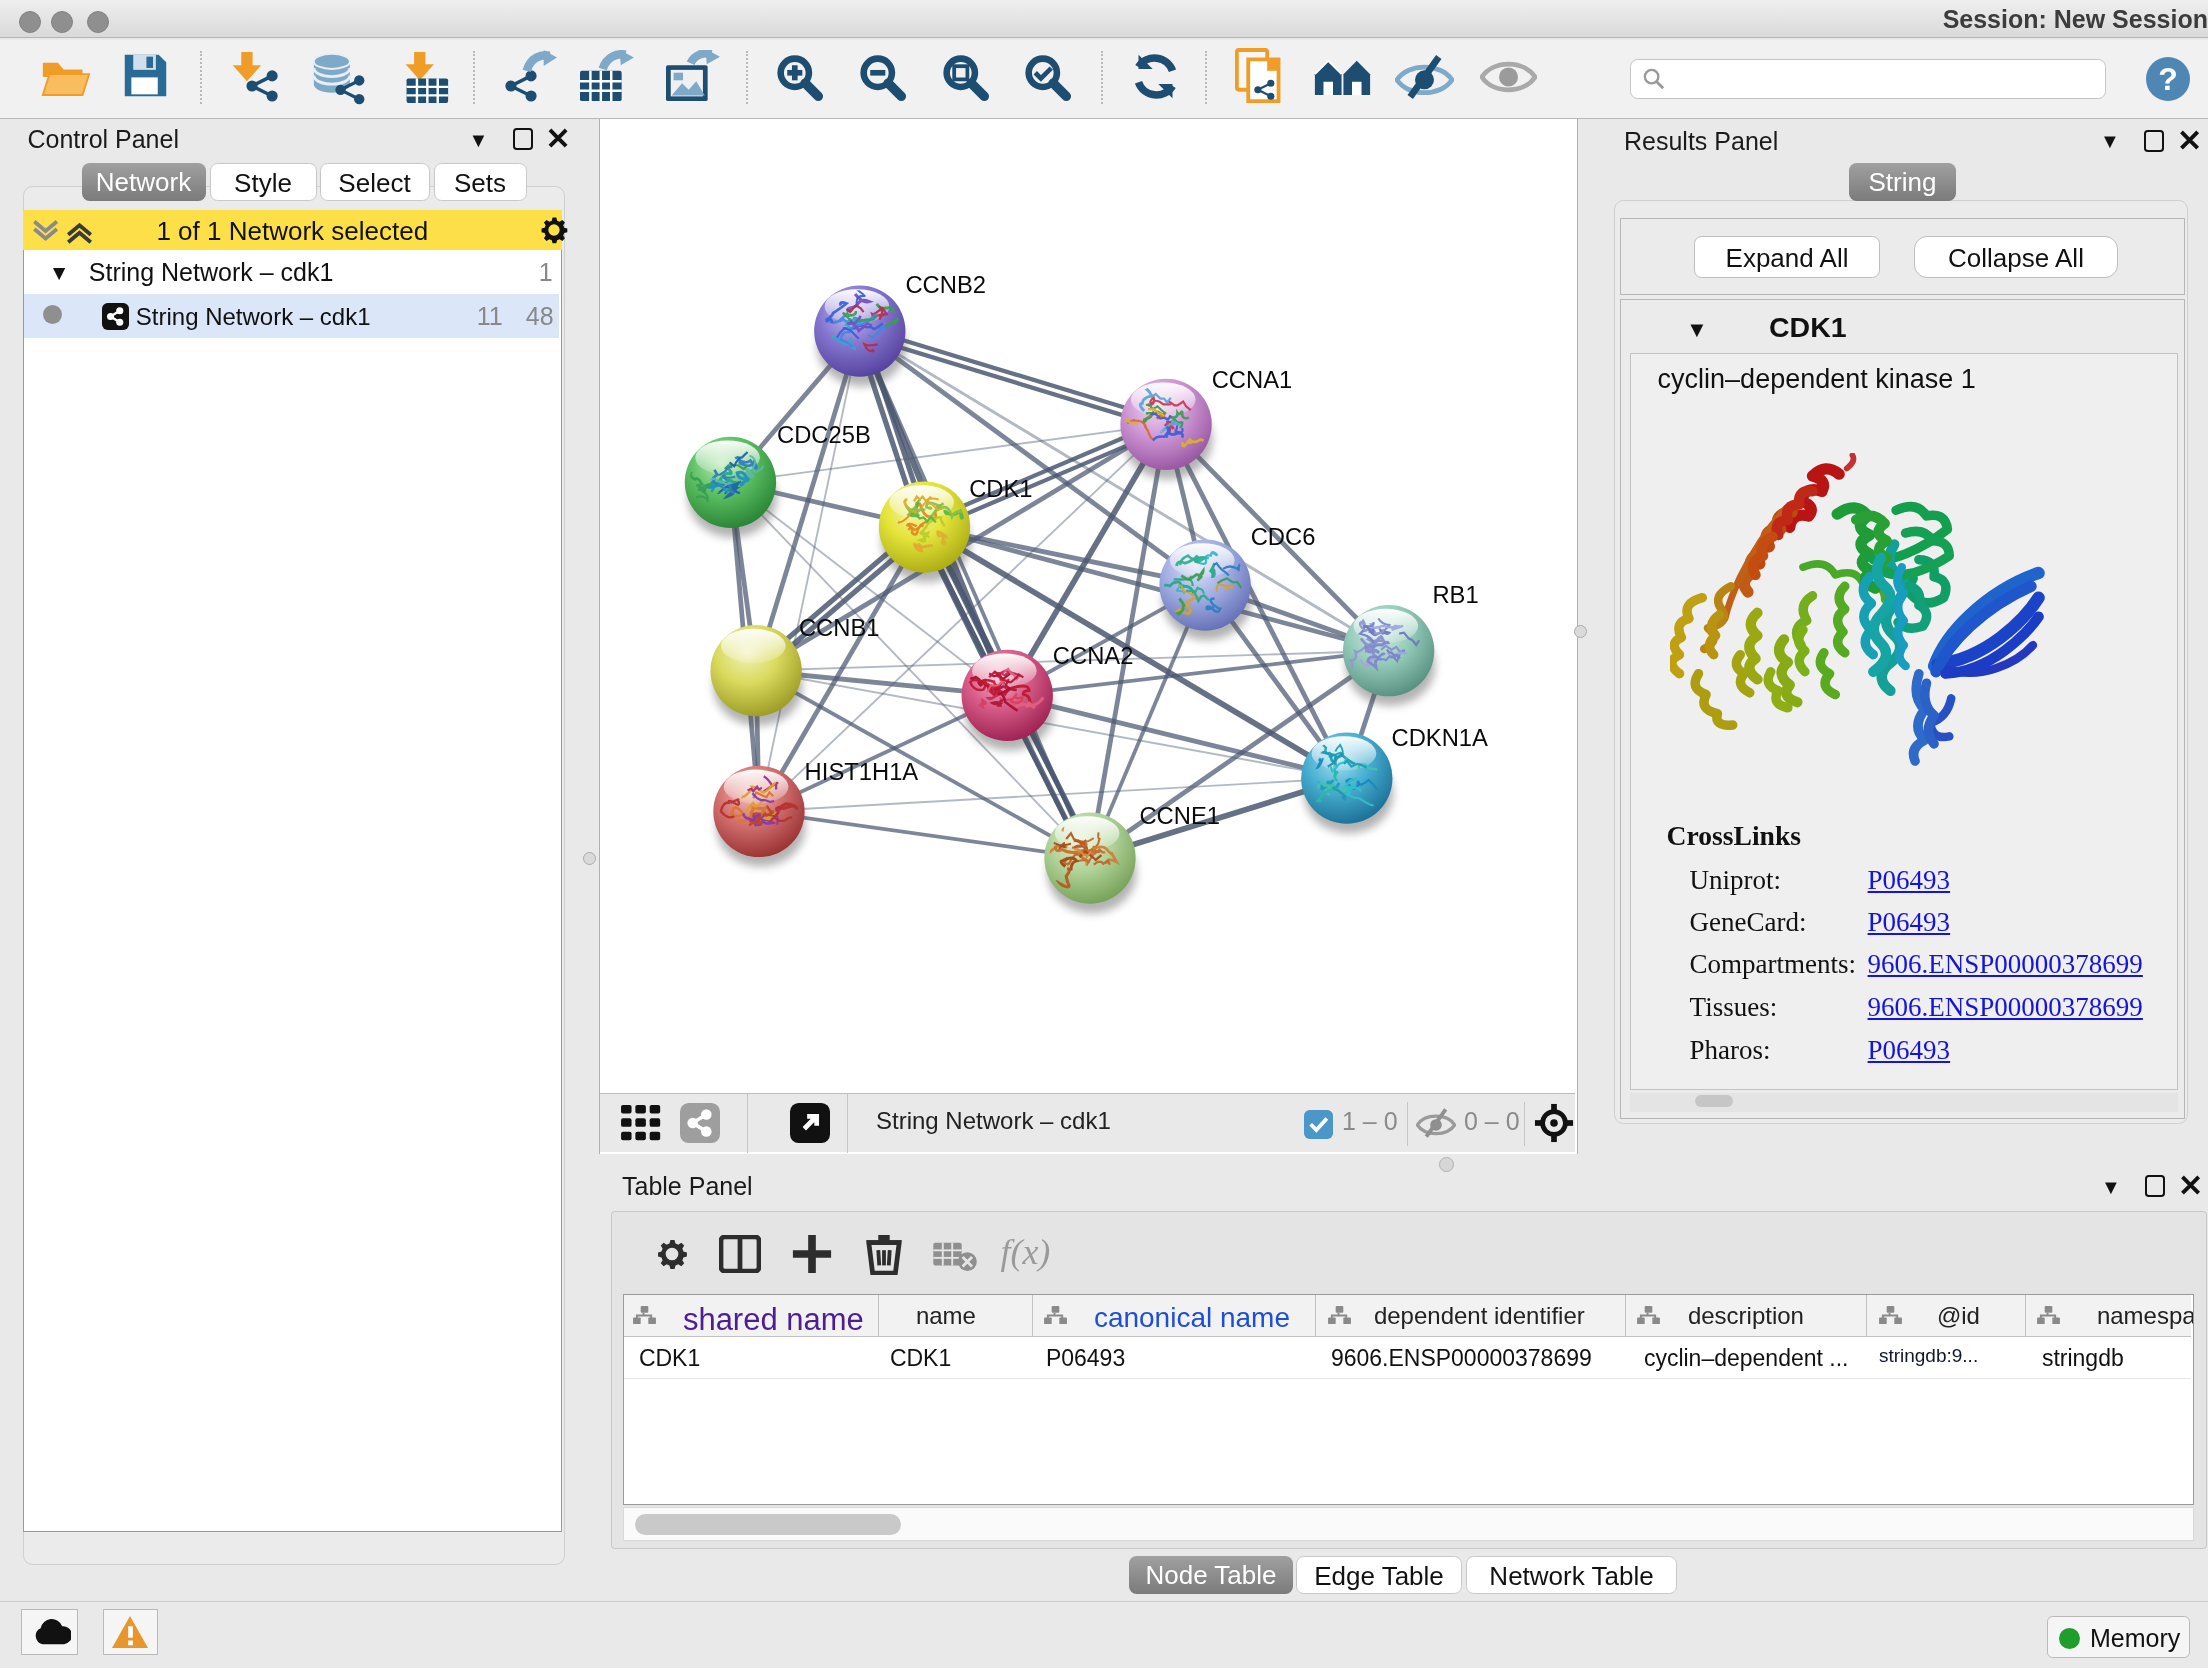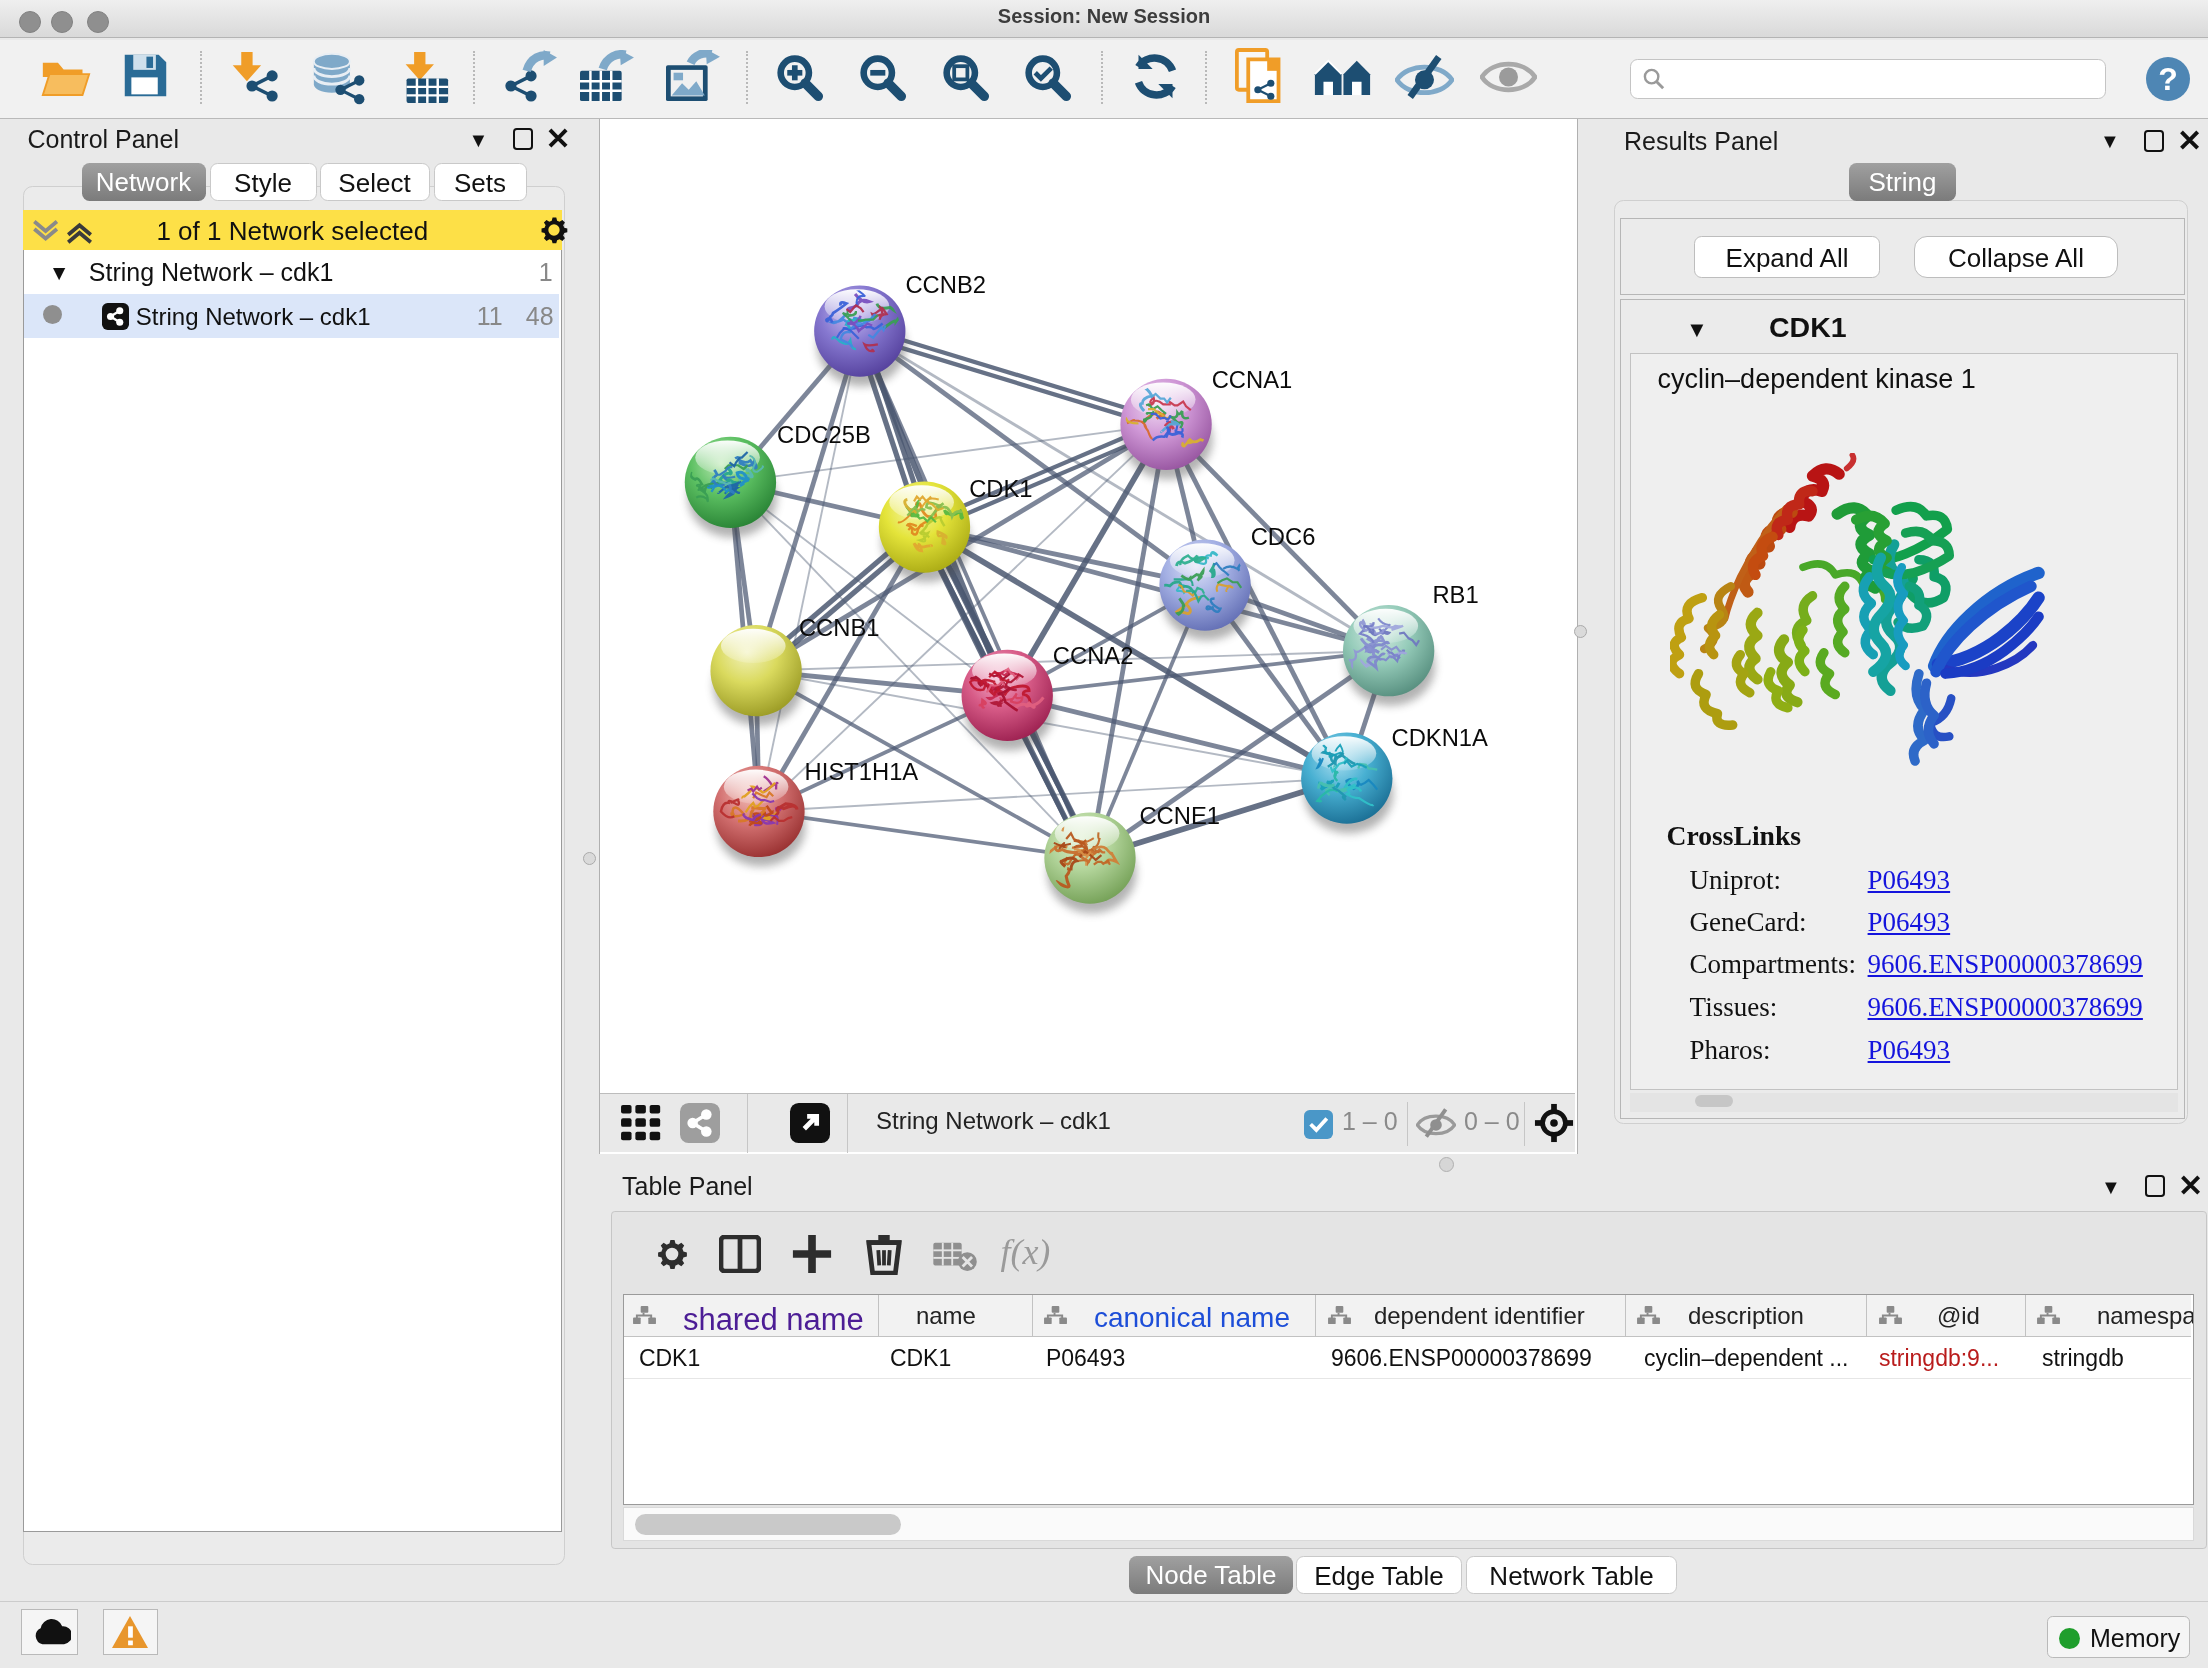--- a/index.html
+++ b/index.html
@@ -4,21 +4,21 @@
 html,body{width:2208px;height:1668px;background:#e9e9e9;font-family:"Liberation Sans",sans-serif;overflow:hidden;position:relative}
 .abs{position:absolute}
 .ptitle{font-size:25px;color:#1a1a1a}
 svg{display:block}
 </style></head><body>
 
 <div class="abs" style="left:0;top:0;width:2208px;height:38px;background:linear-gradient(#efefef,#d9d9d9);border-bottom:1.9px solid #b4b4b4">
  <div class="abs" style="left:19px;top:10.5px;width:22px;height:22px;border-radius:50%;background:#8f8f8f;border:1px solid #828282"></div>
  <div class="abs" style="left:51px;top:10.5px;width:22px;height:22px;border-radius:50%;background:#8f8f8f;border:1px solid #828282"></div>
  <div class="abs" style="left:87px;top:10.5px;width:22px;height:22px;border-radius:50%;background:#8f8f8f;border:1px solid #828282"></div>
- <div class="abs" style="left:0;top:4.8px;width:2208px;text-align:center;font-size:20px;color:#3c3c3c;font-weight:bold">Session: New Session</div>
+ <div class="abs" style="left:0;top:4.8px;width:2208px;text-align:right;font-size:25px;color:#3c3c3c;font-weight:bold">Session: New Session</div>
 </div>
 
 <div class="abs" style="left:0;top:40px;width:2208px;height:79px;background:#f1f1f1;border-bottom:1.9px solid #b9b9b9">
 <div class="abs" style="left:200px;top:11.4px;width:0;height:53px;border-left:2.9px dotted #b9b9b9"></div>
     <div class="abs" style="left:473px;top:11.4px;width:0;height:53px;border-left:2.9px dotted #b9b9b9"></div>
     <div class="abs" style="left:746px;top:11.4px;width:0;height:53px;border-left:2.9px dotted #b9b9b9"></div>
     <div class="abs" style="left:1101px;top:11.4px;width:0;height:53px;border-left:2.9px dotted #b9b9b9"></div>
     <div class="abs" style="left:1205px;top:11.4px;width:0;height:53px;border-left:2.9px dotted #b9b9b9"></div>
     <svg class="abs" style="left:40px;top:13.3px" width="51" height="48" viewBox="0 0 54 50">
       <path d="M3 10 h16 l6 7 h20 v8 h-42 z" fill="#f09d28"></path>
@@ -869,21 +869,21 @@
             </svg>
           </span>
           <div class="abs" style="left:1473px;top:6.7px;font-size:24px;color:#222">namespace</div>
         </div>
       <div class="abs" style="left:0;top:44px;width:1567px;height:40px;border-bottom:1px solid #e6e6e6">
           <div class="abs" style="left:15px;top:5.7px;font-size:23px;color:#111">CDK1</div>
           <div class="abs" style="left:266px;top:5.7px;font-size:23px;color:#111">CDK1</div>
           <div class="abs" style="left:422px;top:5.7px;font-size:23px;color:#111">P06493</div>
           <div class="abs" style="left:707px;top:5.7px;font-size:23px;color:#111">9606.ENSP00000378699</div>
           <div class="abs" style="left:1020px;top:5.7px;font-size:23px;color:#111">cyclin–dependent ...</div>
-          <div class="abs" style="left:1255px;top:5.7px;font-size:23px;color:#b91c1c">stringdb:9...</div>
+          <div class="abs" style="left:1255px;top:5.7px;font-size:19px;color:#0f172a">stringdb:9...</div>
           <div class="abs" style="left:1418px;top:5.7px;font-size:23px;color:#111">stringdb</div>
         </div>
     </div>
 
     <div class="abs" style="left:10.5px;top:295px;width:1571px;height:34px;background:#fafafa;border:1px solid #d9d9d9">
       <div class="abs" style="left:11.4px;top:5.7px;width:266px;height:21px;background:#c9c9c9;border-radius:10.5px"></div>
     </div>
   </div>
 
   <div class="abs" style="left:530px;top:388px;width:164px;height:38px;background:linear-gradient(#a0a0a0,#7b7b7b);border-radius:7.6px;color:#fff;font-size:26px;text-align:center;line-height:38px">Node Table</div>

